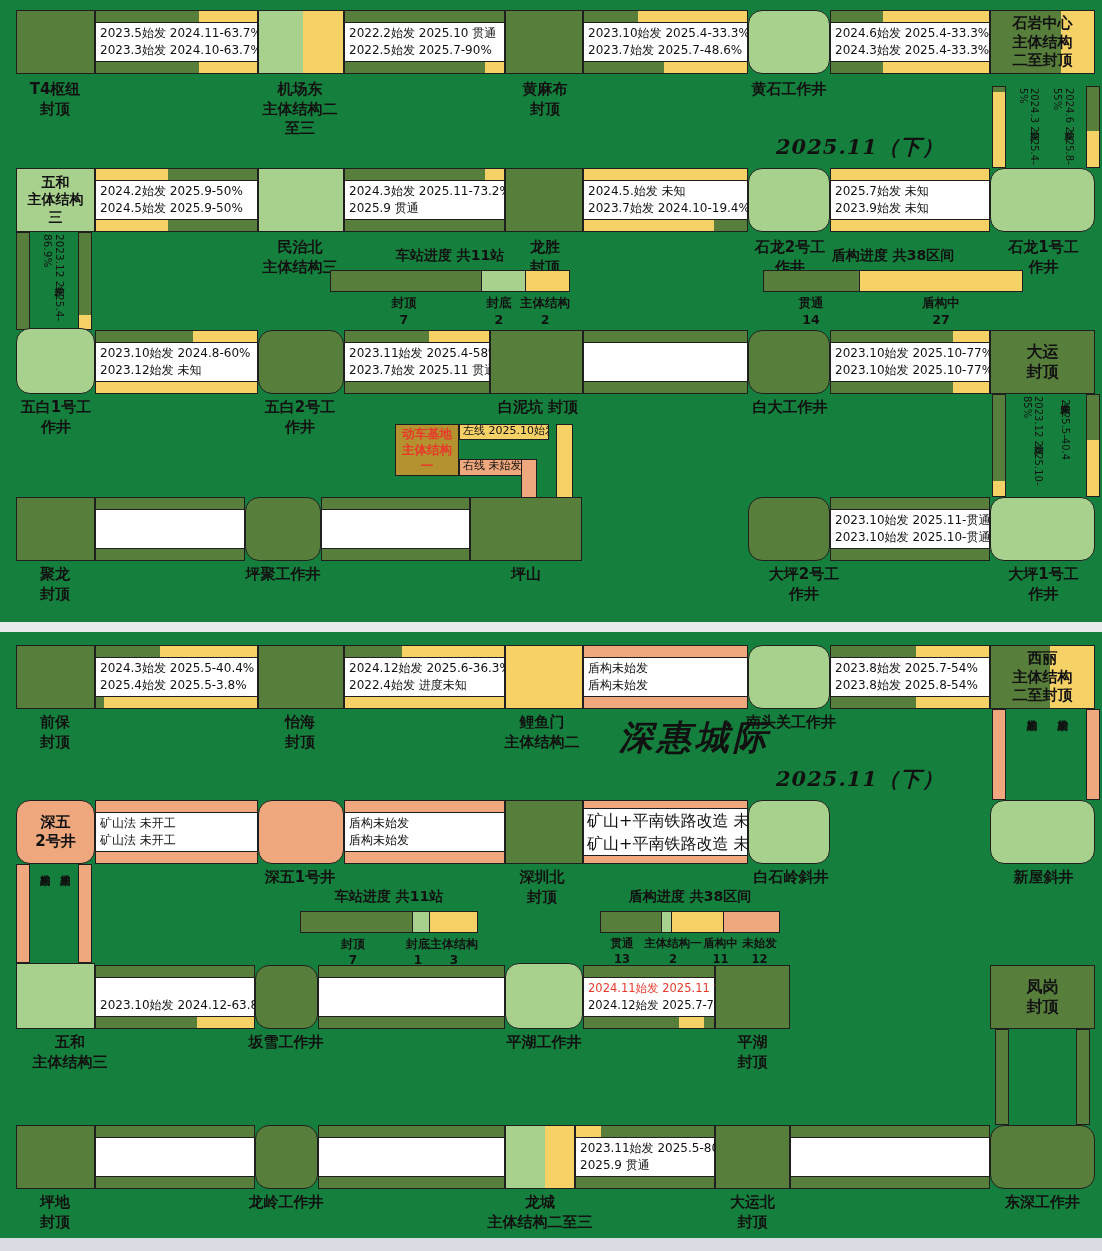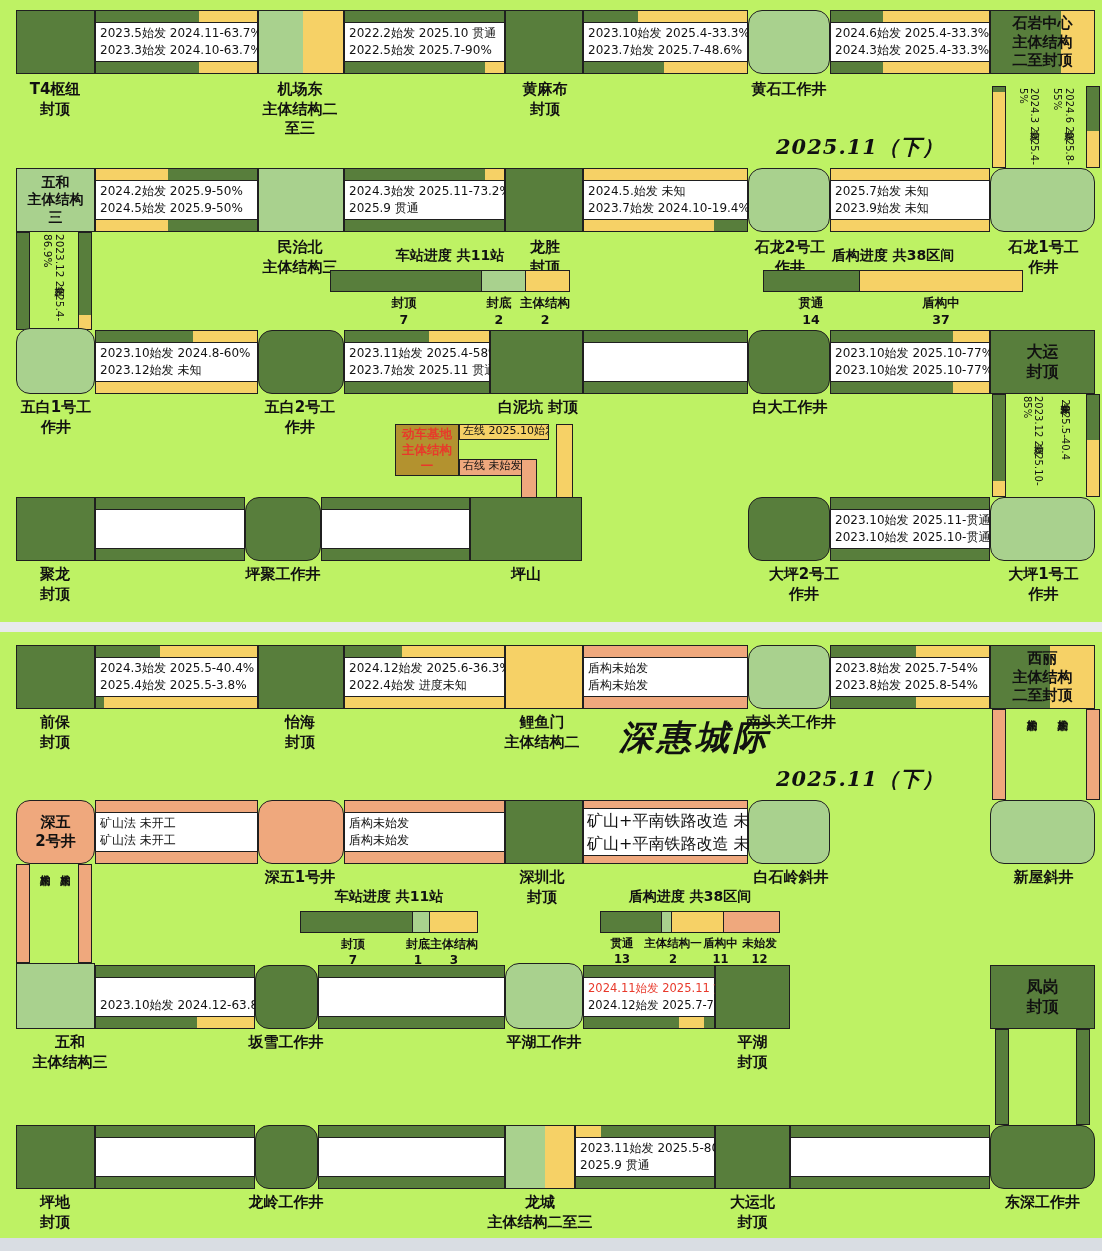--- a/index.html
+++ b/index.html
@@ -1,21 +1,21 @@
 <!DOCTYPE html>
 <html><head>
 <meta charset="utf-8">
 <style>
   :root{
     --dg:#587e3c; --lg:#a9d18e; --yl:#f6d166; --sl:#efa87d;
     --ms:#b3922f; --rd:#e8392b; --bd:#1f1f1f;
   }
   *{box-sizing:border-box;margin:0;padding:0}
   body{background:#fff;font-family:"DejaVu Sans","Liberation Sans",sans-serif;color:#111}
-  #canvas{position:relative;width:1102px;height:1251px;background:#bef264;overflow:hidden}
+  #canvas{position:relative;width:1102px;height:1251px;background:#15803d;overflow:hidden}
 
   .node{position:absolute;height:64px;border:1.6px solid var(--bd)}
   .node.rd14{border-radius:14px}
   .node.txt{display:flex;align-items:center;justify-content:center;text-align:center;
     font-weight:bold;font-size:15px;line-height:1.25;white-space:pre-line}
   .nlabel{position:absolute;text-align:center;font-weight:bold;font-size:15px;
     line-height:1.3;white-space:pre-line}
 
   .seg{position:absolute;height:64px;display:flex;flex-direction:column}
   .seg .bar{height:13px;border:1.4px solid var(--bd)}
@@ -201,21 +201,21 @@
       <i style="flex:14;background:var(--dg)"></i>
         <i style="flex:24;background:var(--yl)"></i>
     </div>
     <div class="lrow">
       <div class="litem" style="flex:14">
           <span>贯通</span>
           <span>14</span>
         </div>
       <div class="litem" style="flex:24">
           <span>盾构中</span>
-          <span>37</span>
+          <span>27</span>
         </div>
     </div>
   </div>
 
   <div class="node rd14" style="left:16px;top:328px;width:79px;height:66px;background:var(--lg)"></div>
   <div class="seg" style="left:95px;top:330px;width:163px">
     <div class="bar" style="background:linear-gradient(90deg,var(--dg) 0 60%,var(--yl) 60% 100%)"></div>
     <div class="box">
         <span>2023.10始发 2024.8-60%</span>
         <span>2023.12始发 未知</span>

